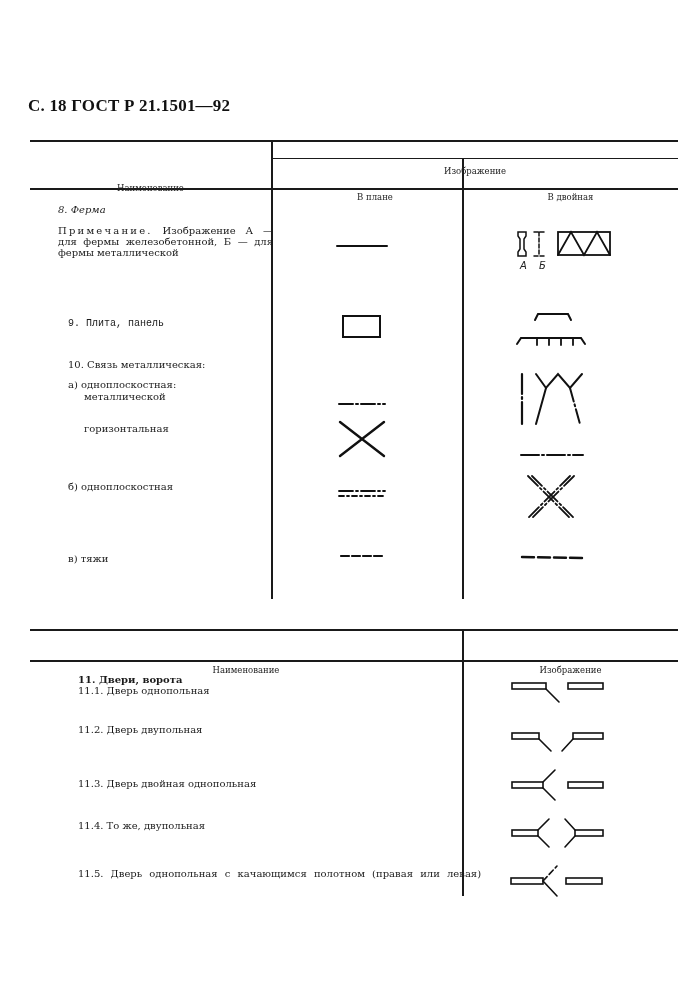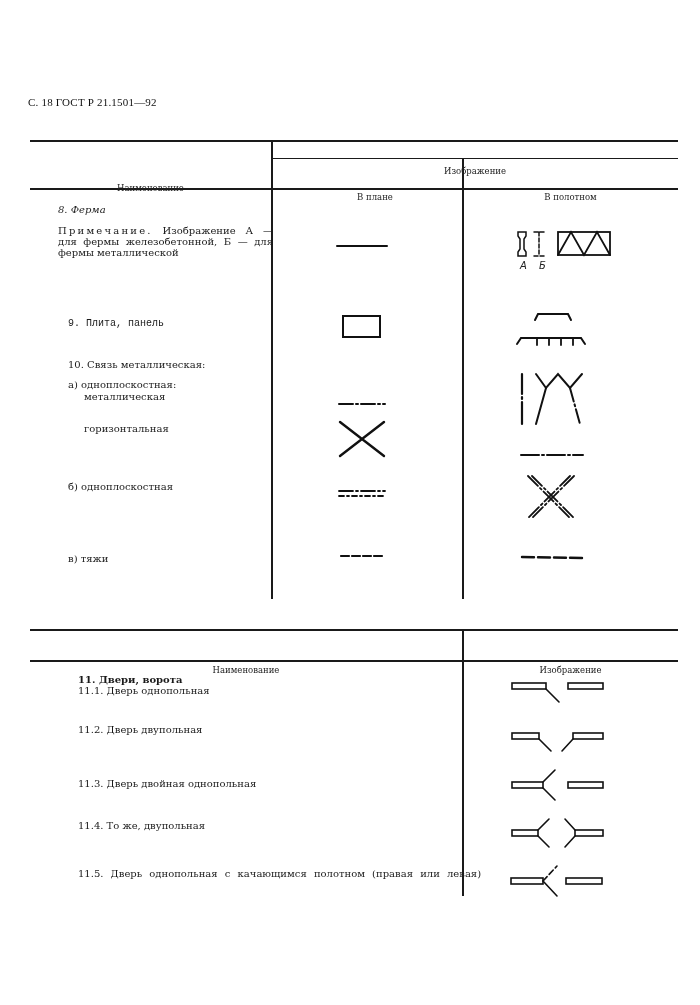--- a/index.html
+++ b/index.html
@@ -1,19 +1,19 @@
 <!DOCTYPE html>
 <html><head>
 <meta charset="utf-8">
 <style>
   html, body { margin: 0; padding: 0; background: #ffffff; }
   body { width: 700px; height: 1005px; position: relative; overflow: hidden;
          font-family: "DejaVu Serif", "Liberation Serif", serif; color: #111; }
   .abs { position: absolute; }
-  .page-header { left: 28px; top: 96px; font-size: 11px; font-weight: normal;
+  .page-header { left: 28px; top: 96px; font-size: 17px; font-weight: bold;
                  font-family: "Liberation Serif", serif; letter-spacing: 0.2px; }
   .hline { position: absolute; background: #1a1a1a; }
   .vline { position: absolute; background: #1a1a1a; width: 1.5px; }
   .hdr { position: absolute; font-size: 8.5px; font-family: "DejaVu Serif", serif;
          text-align: center; color: #222; margin-top: 23px; }
   .txt { position: absolute; font-size: 10px; font-family: "DejaVu Serif", serif;
          line-height: 12px; color: #1a1a1a; white-space: nowrap; }
   .note { white-space: normal; width: 215px; text-align: justify; }
   .spaced { letter-spacing: 2.2px; }
   .bold { font-weight: bold; }
@@ -32,21 +32,21 @@
   <div class="hline" style="left:30px; top:140px; width:648px; height:2px;"></div>
   <div class="hline" style="left:272px; top:158px; width:406px; height:1px;"></div>
   <div class="hline" style="left:30px; top:188px; width:648px; height:1.5px;"></div>
 
   <div class="vline" style="left:271px; top:141px; height:458px;"></div>
   <div class="vline" style="left:462px; top:159px; height:440px;"></div>
 
   <div class="hdr" style="left:30px; top:160px; width:241px;">Наименование</div>
   <div class="hdr" style="left:272px; top:143px; width:406px;">Изображение</div>
   <div class="hdr" style="left:272px; top:169px; width:206px;">В плане</div>
-  <div class="hdr" style="left:463px; top:169px; width:215px;">В полотном</div>
+  <div class="hdr" style="left:463px; top:169px; width:215px;">В двойная</div>
 
   <div class="txt" style="left:58px; top:204px; font-style:italic;">8. Ферма</div>
   <div class="txt note" style="left:58px; top:225px; line-height:11px;">
     <span class="spaced">Примечание.</span><span> Изображение А — для фермы железобетонной, Б — для фермы металлической</span>
   </div>
   <svg class="sym" style="left:336px; top:244px;" width="52" height="4">
     <line x1="1" y1="2" x2="51" y2="2"></line>
   </svg>
   <svg class="sym" style="left:516px; top:230px;" width="100" height="28">
 
@@ -66,21 +66,21 @@
   </svg>
   <svg class="sym" style="left:515px; top:312px;" width="74" height="34">
     <path d="M20 8 L23 2 H53 L56 8"></path>
     <path d="M2 32 L6 26 H66 L70 32"></path>
     <path d="M22 26 V33 M34 26 V33 M46 26 V33 M58 26 V33" style="stroke-width:1.8"></path>
   </svg>
 
   <div class="txt" style="left:68px; top:359px;">10. Связь металлическая:</div>
 
   <div class="txt" style="left:68px; top:379px;">а) одноплоскостная:</div>
-  <div class="txt" style="left:84px; top:391px;">металлическая</div>
+  <div class="txt" style="left:84px; top:391px;">металлической</div>
   <svg class="sym" style="left:338px; top:402px;" width="48" height="4">
     <line x1="1" y1="2" x2="47" y2="2" style="stroke-dasharray:14 3 2 3; stroke-width:2"></line>
   </svg>
   <svg class="sym" style="left:518px; top:372px;" width="80" height="56">
     <path d="M4 2 V22 M4 25 V27 M4 30 V52" style="stroke-width:2.2"></path>
     <path d="M18 2 L28 16 L40 2 L52 16 L64 2"></path>
     <path d="M28 16 L18 52"></path>
     <path d="M52 16 L62 52" style="stroke-dasharray:14 3 2 3"></path>
   </svg>
 

